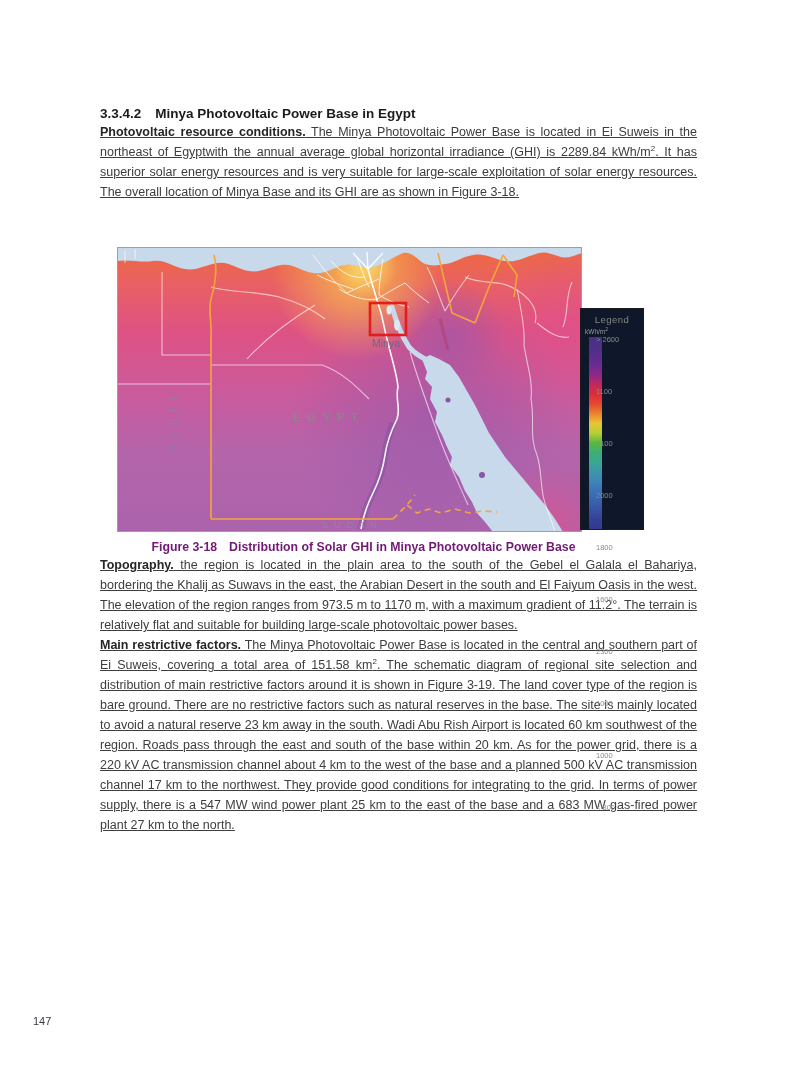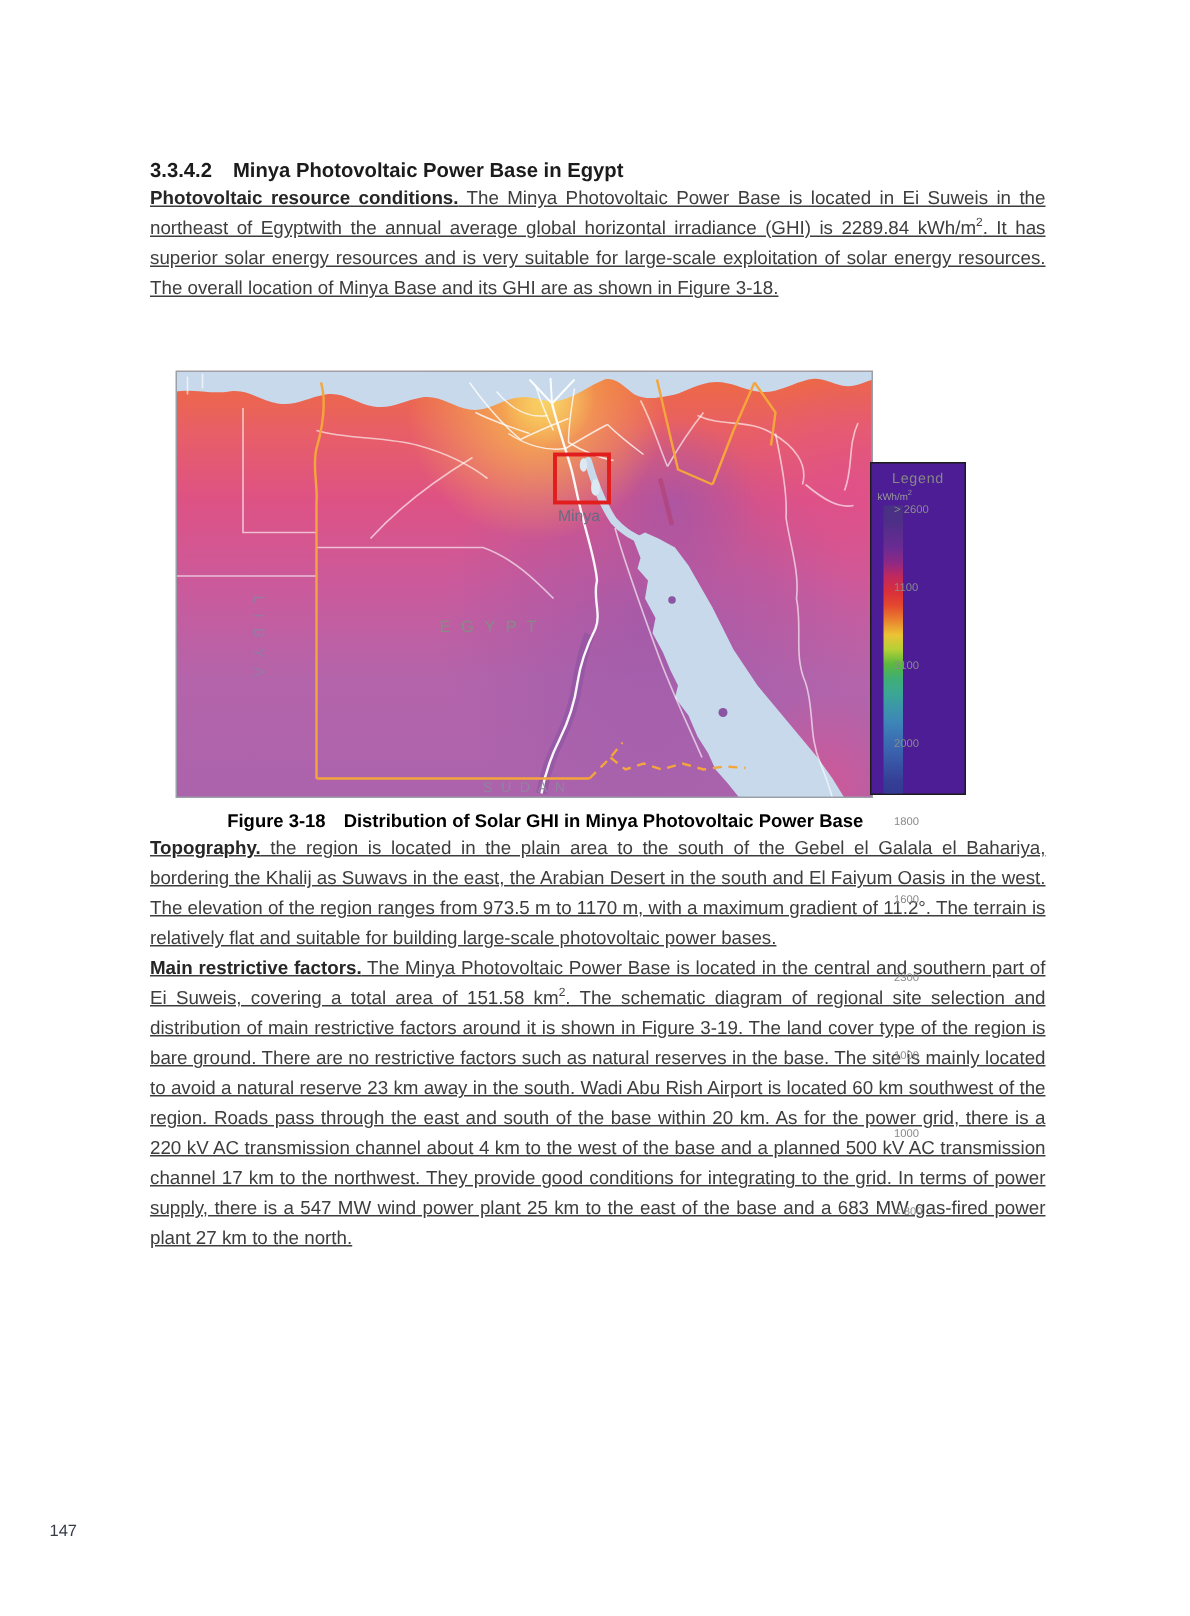--- a/index.html
+++ b/index.html
@@ -16,41 +16,41 @@
   p.body-par sup{font-size:8px;vertical-align:super;line-height:0;}
   .par-pv{margin-top:15px;}
   .par-topo{margin-top:48px;}
   .par-restrict{margin-top:12px;}
 
   .figure-block{margin-top:45px;}
   .figure-row{position:relative;margin-left:17px;width:555px;height:285px;}
   .map-svg{position:absolute;left:0;top:0;width:465px;height:285px;display:block;}
   .legend-box{
     position:absolute;left:463px;top:61px;width:64px;height:222px;
-    background:#4c1d95;border:1.5px solid #1c1c1c;box-sizing:border-box;
+    background:#0f172a;border:1.5px solid #1c1c1c;box-sizing:border-box;
   }
   .legend-title{font-size:9.5px;color:#878787;text-align:center;margin-top:5px;letter-spacing:.5px;}
   .legend-unit{font-size:6.5px;color:#9a9a9a;margin-left:4px;margin-top:1px;}
   .legend-unit sup{font-size:5px;vertical-align:super;}
   .legend-bar{
     position:absolute;left:8px;top:28px;width:13px;height:192px;
     background:linear-gradient(to bottom,
       #483182 0%,#4b2f86 4.6%,#6a2b92 14.6%,#8f2884 20%,#c0295e 24.7%,
       #d92f3a 30%,#e4482e 34.8%,#e9842f 40%,#ecc334 44.9%,#b5d036 50%,
       #5cb83e 55.1%,#3fae74 60%,#3aa794 65.2%,#3c96a8 70%,#3d85b8 75.3%,
       #3b74b3 80%,#3a62ad 85.4%,#3852a3 90%,#353f96 95.5%,#323a90 100%);
   }
   .legend-ticks{
     position:absolute;left:12px;top:26px;height:196px;width:37px;
     display:flex;flex-direction:column;justify-content:space-between;
     font-size:7.5px;color:#8a8a8a;padding-left:3px;box-sizing:border-box;gap:43px;
   }
   .caption{
     width:527px;margin-top:7px;text-align:center;
-    font-size:12.3px;font-weight:bold;color:#000000;line-height:16px;
+    font-size:12.3px;font-weight:bold;color:#701a75;line-height:16px;
   }
   .caption .cap-label{margin-right:12px;}
   .page-num{position:absolute;left:33px;top:1015px;font-size:11px;color:#353a45;}
 </style>
 </head>
 <body>
 
 <div class="page">
   <div class="content">
 

